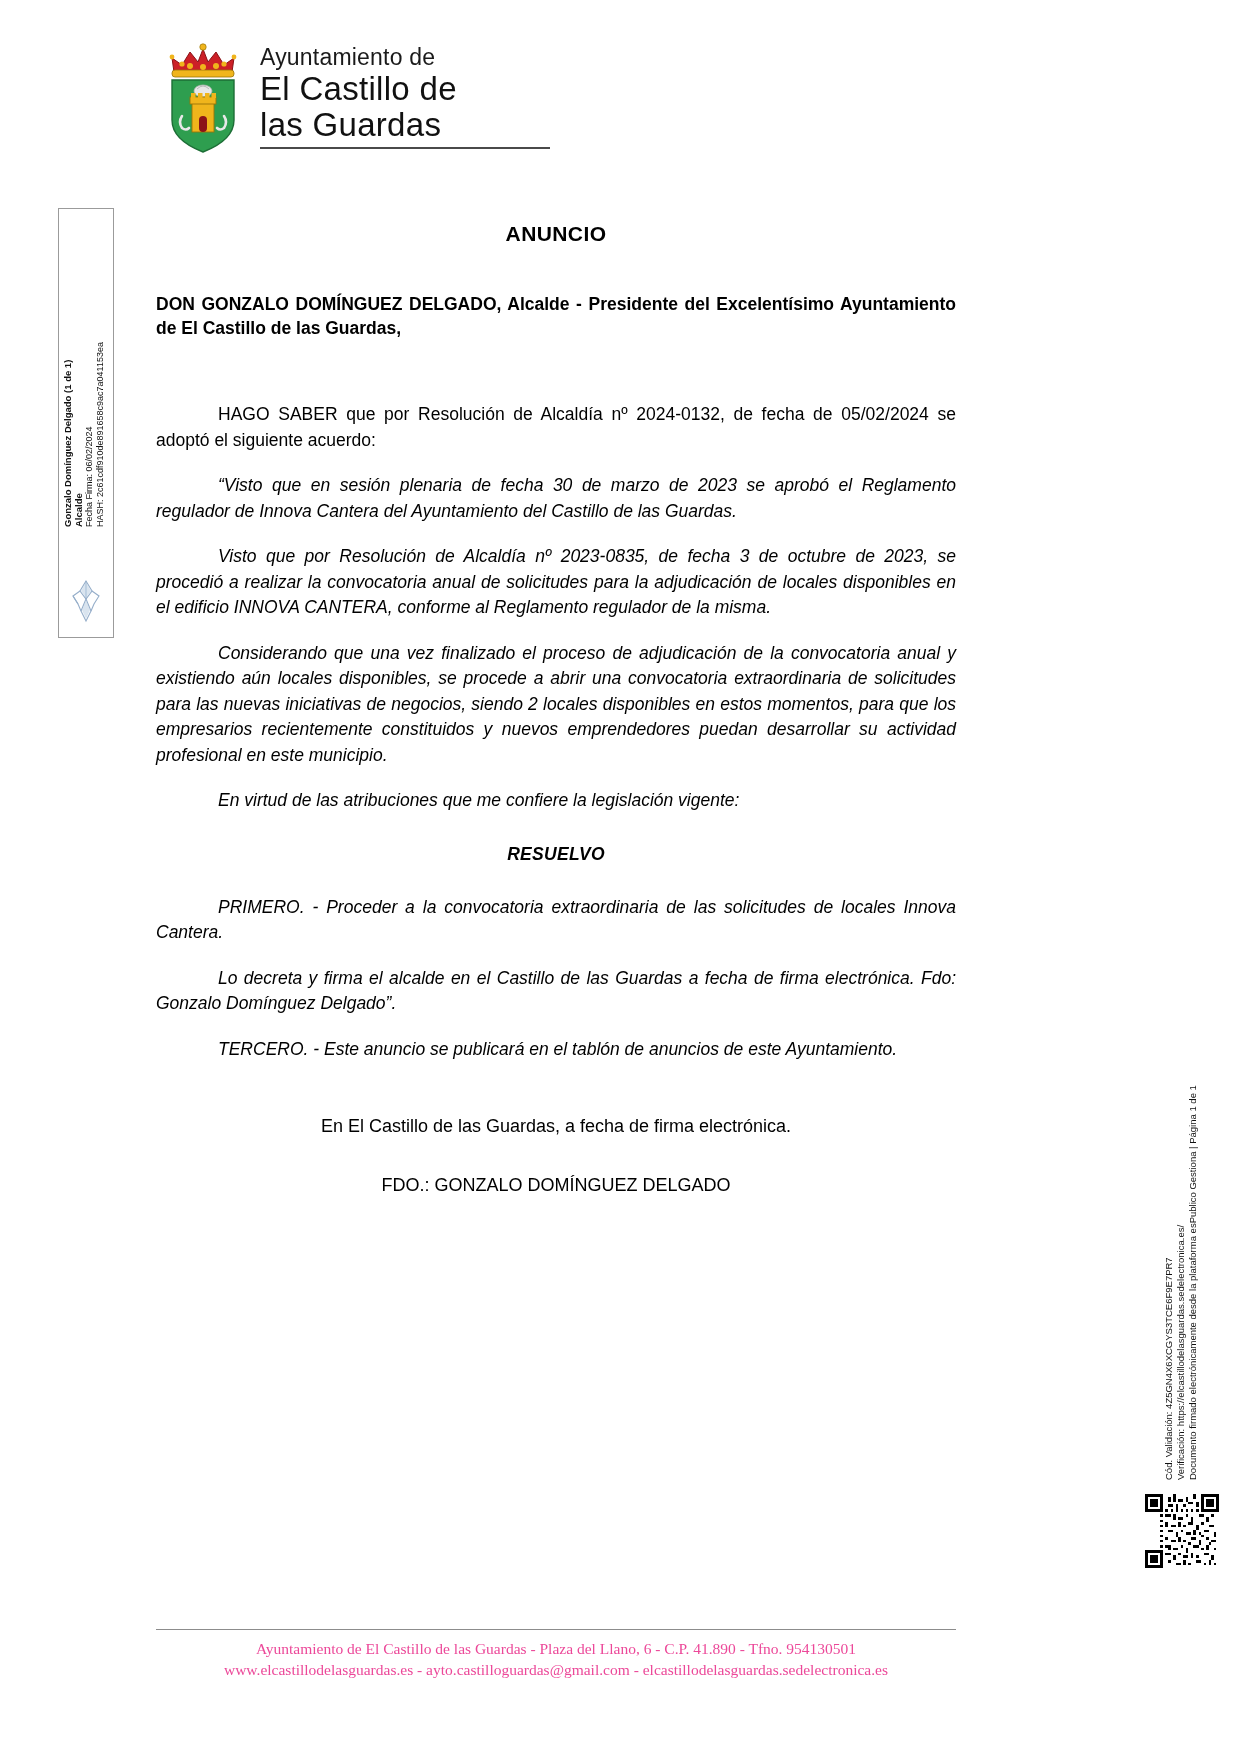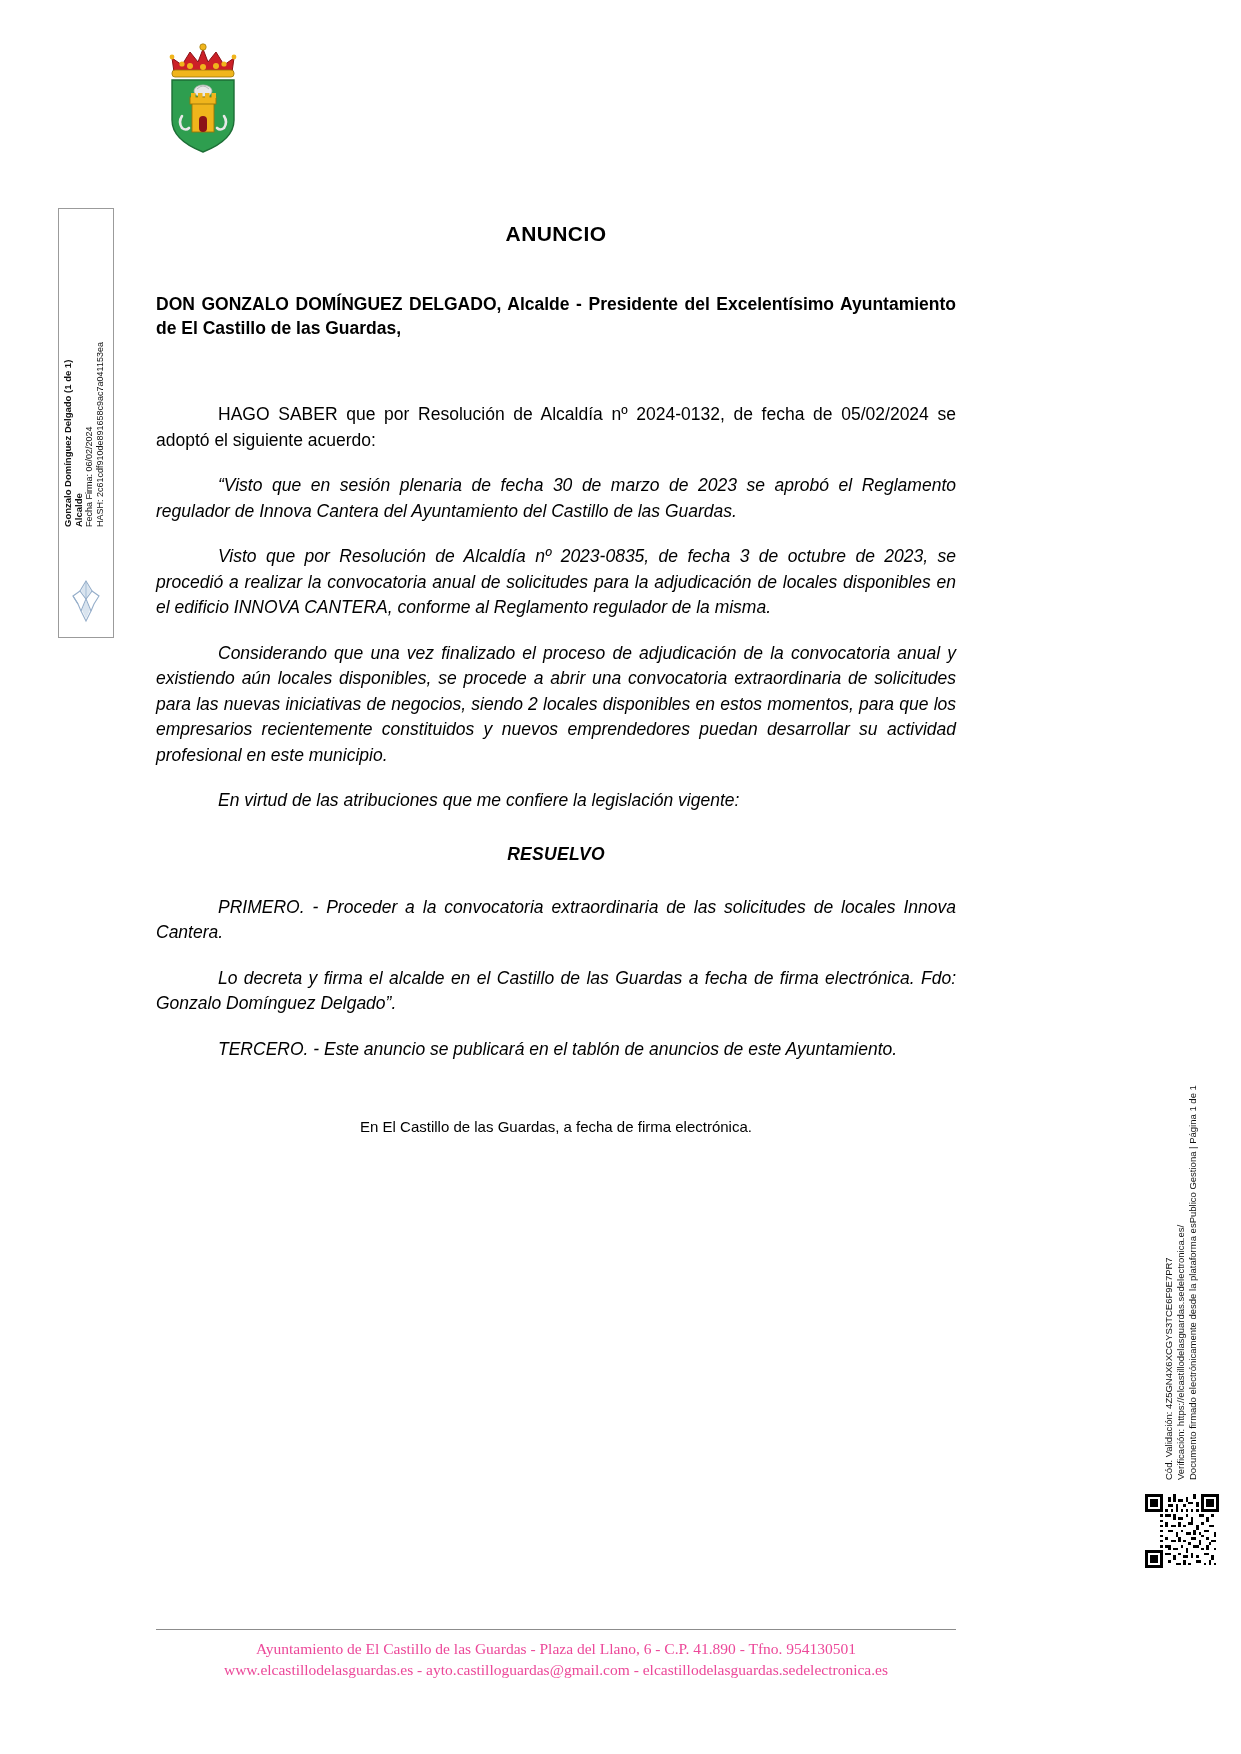--- a/index.html
+++ b/index.html
@@ -169,21 +169,21 @@
   .gap-lg { margin-bottom: 30px; }
   .resuelvo {
     text-align: center;
     font-weight: bold;
     font-style: italic;
     font-size: 17.5px;
     margin: 30px 0 30px 0;
     letter-spacing: 0.3px;
   }
   .closing {
-    font-size: 15px;
+    font-size: 18px;
     line-height: 25px;
     text-align: center;
     margin: 16px;
   }
   #closing-1 { margin-top: 52px; }
   #closing-2 { margin-top: 34px; }
 
   
   #footer {
     position: absolute;
@@ -237,20 +237,26 @@
         <rect x="31" y="51" width="4.5" height="5" fill="#f0b51c"></rect>
         <rect x="38" y="51" width="4.5" height="5" fill="#f0b51c"></rect>
         <rect x="45" y="51" width="4.5" height="5" fill="#f0b51c"></rect>
         <rect x="51.5" y="51" width="4.5" height="5" fill="#f0b51c"></rect>
         <rect x="39" y="74" width="8" height="16" rx="4" fill="#8a1318"></rect>
       </g>
 
       <path d="M22 74 q-4 6 0 12 q4 3 7 0" fill="none" stroke="#e8e8e8" stroke-width="2.6" stroke-linecap="round"></path>
       <path d="M64 74 q4 6 0 12 q-4 3 -7 0" fill="none" stroke="#e8e8e8" stroke-width="2.6" stroke-linecap="round"></path>
     </svg>
+  </div>
+  <div id="letterhead-text">
+    <div id="lh-line1">Ayuntamiento de</div>
+    <div id="lh-line2">El Castillo de</div>
+    <div id="lh-line3">las Guardas</div>
+    <div id="lh-rule"></div>
   </div>
 </div>
 
 <div id="sig-panel">
   <div id="sig-rot">
     <div class="sig-l bold">Gonzalo Domínguez Delgado (1 de 1)</div>
     <div class="sig-l bold">Alcalde</div>
     <div class="sig-l">Fecha Firma: 06/02/2024</div>
     <div class="sig-l">HASH: 2c61cdf910de891658c9ac7a041153ea</div>
   </div>
@@ -290,20 +296,21 @@
 
   <p class="body ital">PRIMERO. - Proceder a la convocatoria extraordinaria de las solicitudes de locales Innova Cantera.</p>
 
 
   <p class="body ital">Lo decreta y firma el alcalde en el Castillo de las Guardas a fecha de firma electrónica. Fdo: Gonzalo Domínguez Delgado”.</p>
 
   <p class="body ital">TERCERO. - Este anuncio se publicará en el tablón de anuncios de este Ayuntamiento.</p>
 
   <p class="closing" id="closing-1">En El Castillo de las Guardas, a fecha de firma electrónica.</p>
 
+  <p class="closing" id="closing-2">FDO.: GONZALO DOMÍNGUEZ DELGADO</p>
 
 </div>
 
 <div id="verif-panel">
   <div id="verif-rot">
     <div class="verif-l">Cód. Validación: 4Z5GN4X6XCGYS3TCE6F9E7PR7</div>
     <div class="verif-l">Verificación: https://elcastillodelasguardas.sedelectronica.es/</div>
     <div class="verif-l">Documento firmado electrónicamente desde la plataforma esPublico Gestiona | Página 1 de 1</div>
   </div>
 </div>

